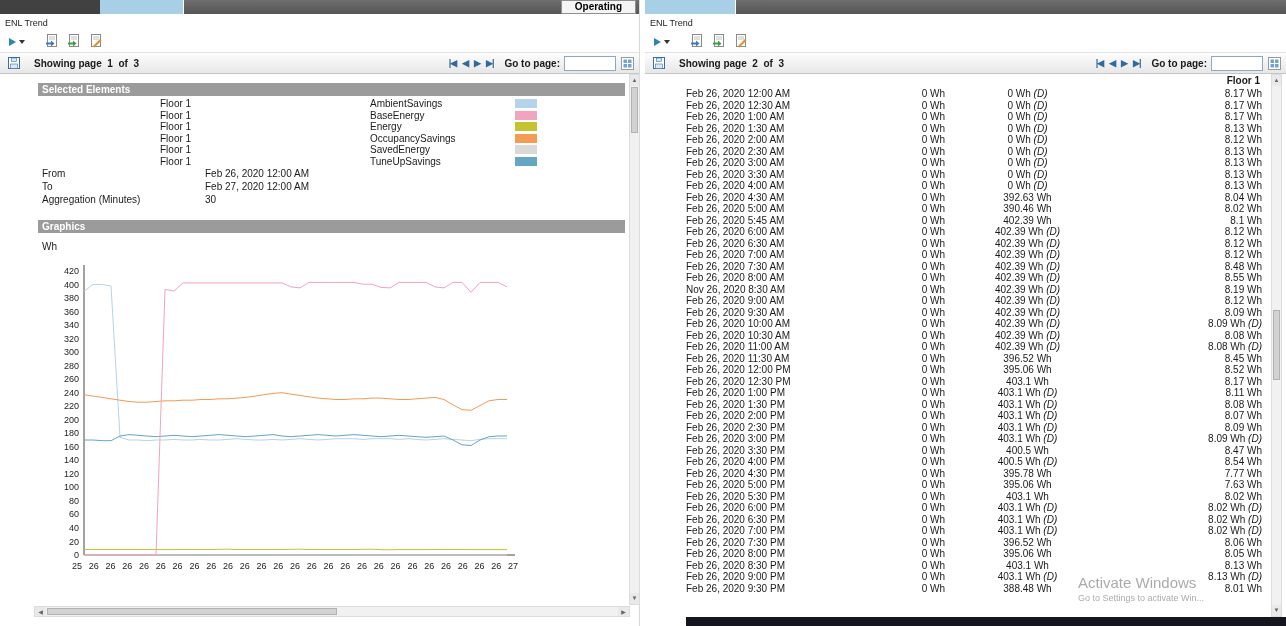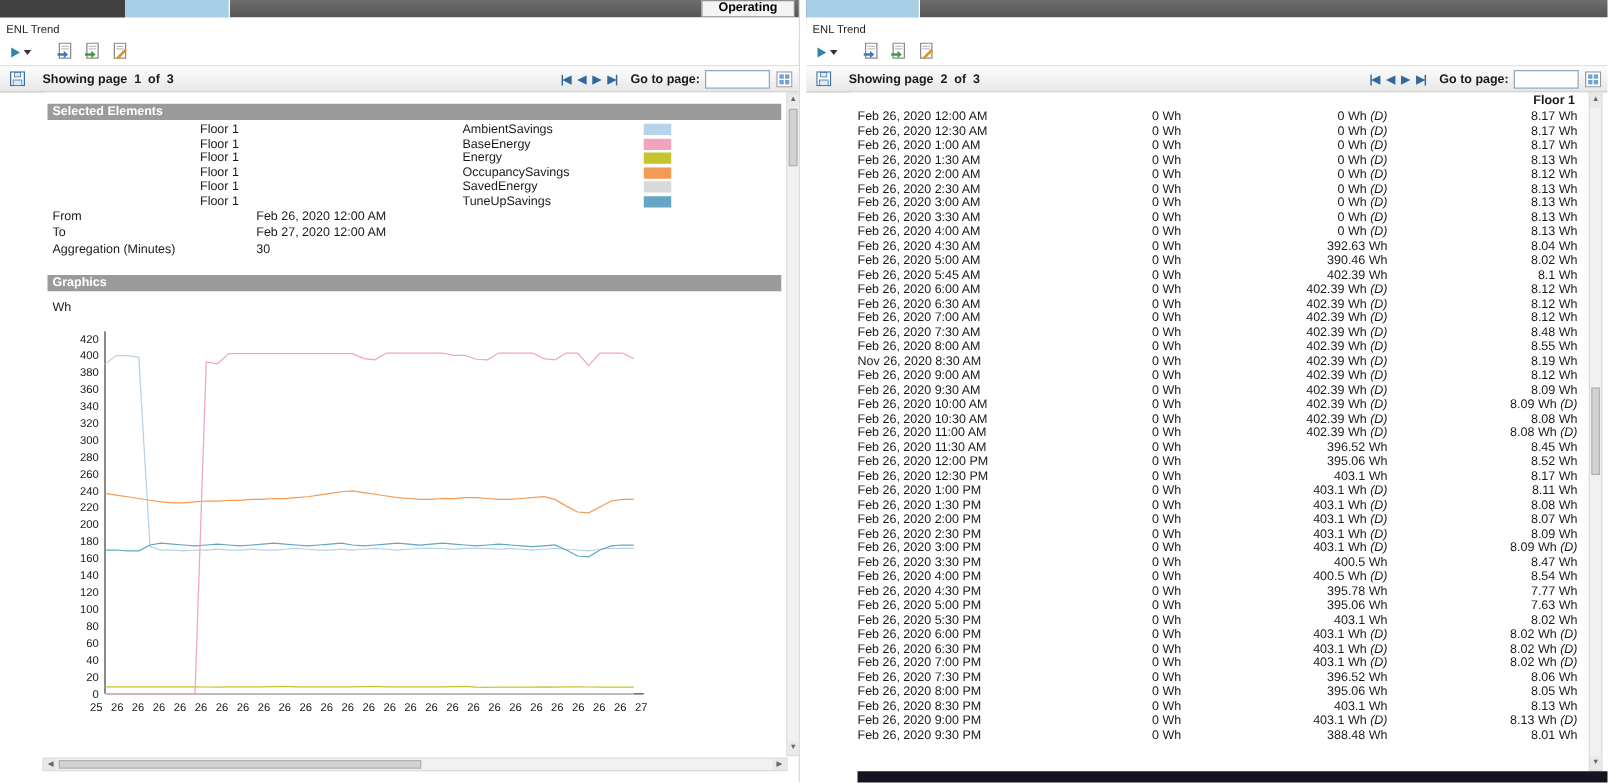--- a/index.html
+++ b/index.html
@@ -47,21 +47,21 @@
 .hscroll{position:absolute;left:34px;top:606px;width:596px;height:11px;background:#f1f1f1;border:1px solid #dcdcdc}
 .harrow{position:absolute;top:0;bottom:0;width:11px;font-size:6px;color:#666;text-align:center;line-height:10px;background:#e9e9e9}
 .harrow.left{left:0}.harrow.right{right:0}
 .hthumb{position:absolute;top:1px;bottom:1px;left:12px;width:290px;background:#d2d2d2;border:1px solid #b2b2b2}
 .rcontent{position:absolute;top:74px;left:35px;width:590px;height:543px;background:#fff}
 .floorhdr{text-align:right;font-weight:bold;padding-right:10px;height:14px;line-height:14px}
 .dtHdr{font-weight:bold;padding-left:6px;height:14px;line-height:14px;margin-top:2px}
 .trow{display:flex;height:11.5px;line-height:11.5px;white-space:nowrap;overflow:hidden}
 .c-date{width:170px;padding-left:6px}
 .c1{width:95px;text-align:right}
-.c2{width:165px;text-align:right}
+.c2{width:165px;text-align:center}
 .c3{width:152px;text-align:right}
 .watermark{position:absolute;left:398px;top:500px;color:#9c9c9c;opacity:.85;pointer-events:none}
 .wm1{font-size:15px}
 .wm2{font-size:9px;margin-top:2px}
 .taskbar-strip{position:absolute;left:41px;right:0;bottom:0;height:9px;background:#15151f}
 </style>
 </head>
 <body>
 
 <div class="pane left">
@@ -591,20 +591,24 @@
         <span class="c2">403.1 Wh <span style="font-style: italic;">(D)</span></span>
         <span class="c3">8.13 Wh <span style="font-style: italic;">(D)</span></span>
       </div>
         <div class="trow">
         <span class="c-date">Feb 26, 2020 9:30 PM</span>
         <span class="c1">0 Wh</span>
         <span class="c2">388.48 Wh</span>
         <span class="c3">8.01 Wh</span>
       </div>
       </div>
+    <div class="watermark">
+      <div class="wm1">Activate Windows</div>
+      <div class="wm2">Go to Settings to activate Win...</div>
+    </div>
   </div>
 
   <div class="vscroll" style="left:626px;top:74px;height:543px">
     <div class="sarrow up">▲</div>
     <div class="thumb" style="top:235px;height:70px"></div>
     <div class="sarrow down">▼</div>
   </div>
   <div class="taskbar-strip"></div>
 </div>
 

